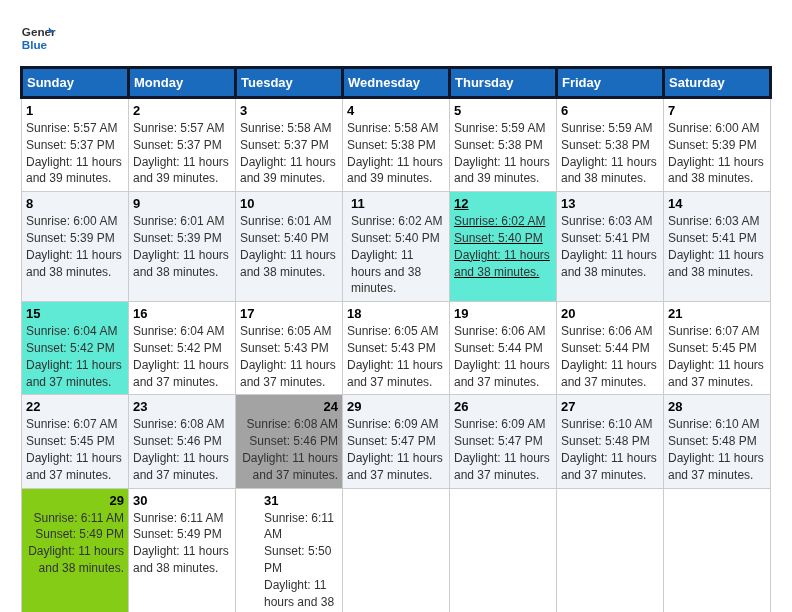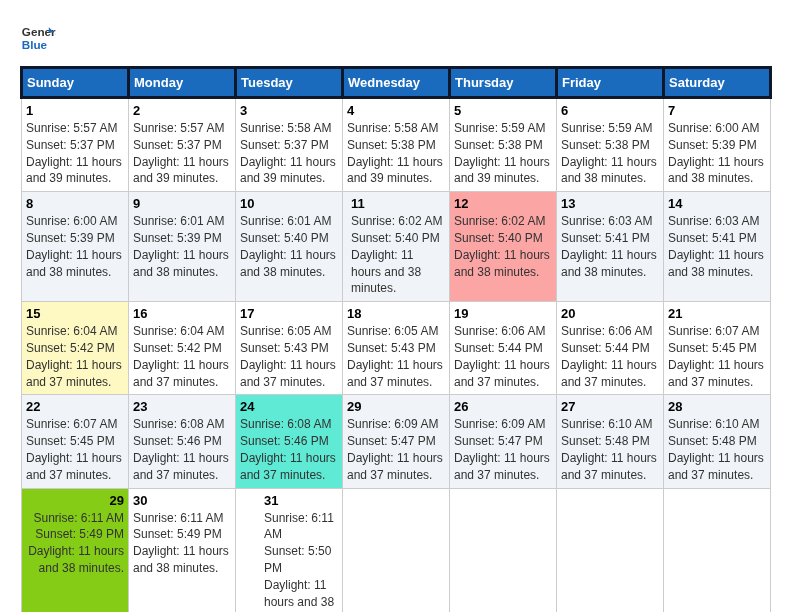--- a/index.html
+++ b/index.html
@@ -149,35 +149,35 @@
           <div class="day-info">Sunrise: 6:01 AM<br>Sunset: 5:39 PM<br>Daylight: 11 hours and 38 minutes.</div>
         </td>
         <td style="background: rgb(240, 244, 248);">
           <span class="day-num">10</span>
           <div class="day-info">Sunrise: 6:01 AM<br>Sunset: 5:40 PM<br>Daylight: 11 hours and 38 minutes.</div>
         </td>
         <td style="background: rgb(240, 244, 248); padding-left: 8px;">
           <span class="day-num">11</span>
           <div class="day-info">Sunrise: 6:02 AM<br>Sunset: 5:40 PM<br>Daylight: 11 hours and 38 minutes.</div>
         </td>
-        <td style="background: #fca5a5;">
+        <td style="background: #5eead4; text-decoration: underline;">
           <span class="day-num">12</span>
           <div class="day-info">Sunrise: 6:02 AM<br>Sunset: 5:40 PM<br>Daylight: 11 hours and 38 minutes.</div>
         </td>
         <td style="background: rgb(240, 244, 248);">
           <span class="day-num">13</span>
           <div class="day-info">Sunrise: 6:03 AM<br>Sunset: 5:41 PM<br>Daylight: 11 hours and 38 minutes.</div>
         </td>
         <td style="background: rgb(240, 244, 248);">
           <span class="day-num">14</span>
           <div class="day-info">Sunrise: 6:03 AM<br>Sunset: 5:41 PM<br>Daylight: 11 hours and 38 minutes.</div>
         </td>
       </tr>
       <tr>
-        <td style="background: #fef9c3;">
+        <td style="background: #5eead4;">
           <span class="day-num">15</span>
           <div class="day-info">Sunrise: 6:04 AM<br>Sunset: 5:42 PM<br>Daylight: 11 hours and 37 minutes.</div>
         </td>
         <td style="background: rgb(255, 255, 255);">
           <span class="day-num">16</span>
           <div class="day-info">Sunrise: 6:04 AM<br>Sunset: 5:42 PM<br>Daylight: 11 hours and 37 minutes.</div>
         </td>
         <td style="background: rgb(255, 255, 255);">
           <span class="day-num">17</span>
           <div class="day-info">Sunrise: 6:05 AM<br>Sunset: 5:43 PM<br>Daylight: 11 hours and 37 minutes.</div>
@@ -201,21 +201,21 @@
       </tr>
       <tr>
         <td style="background: rgb(240, 244, 248);">
           <span class="day-num">22</span>
           <div class="day-info">Sunrise: 6:07 AM<br>Sunset: 5:45 PM<br>Daylight: 11 hours and 37 minutes.</div>
         </td>
         <td style="background: rgb(240, 244, 248);">
           <span class="day-num">23</span>
           <div class="day-info">Sunrise: 6:08 AM<br>Sunset: 5:46 PM<br>Daylight: 11 hours and 37 minutes.</div>
         </td>
-        <td style="background: #5eead4;">
+        <td style="background: #a3a3a3; text-align: right;">
           <span class="day-num">24</span>
           <div class="day-info">Sunrise: 6:08 AM<br>Sunset: 5:46 PM<br>Daylight: 11 hours and 37 minutes.</div>
         </td>
         <td style="background: rgb(240, 244, 248);">
           <span class="day-num">29</span>
           <div class="day-info">Sunrise: 6:09 AM<br>Sunset: 5:47 PM<br>Daylight: 11 hours and 37 minutes.</div>
         </td>
         <td style="background: rgb(240, 244, 248);">
           <span class="day-num">26</span>
           <div class="day-info">Sunrise: 6:09 AM<br>Sunset: 5:47 PM<br>Daylight: 11 hours and 37 minutes.</div>

